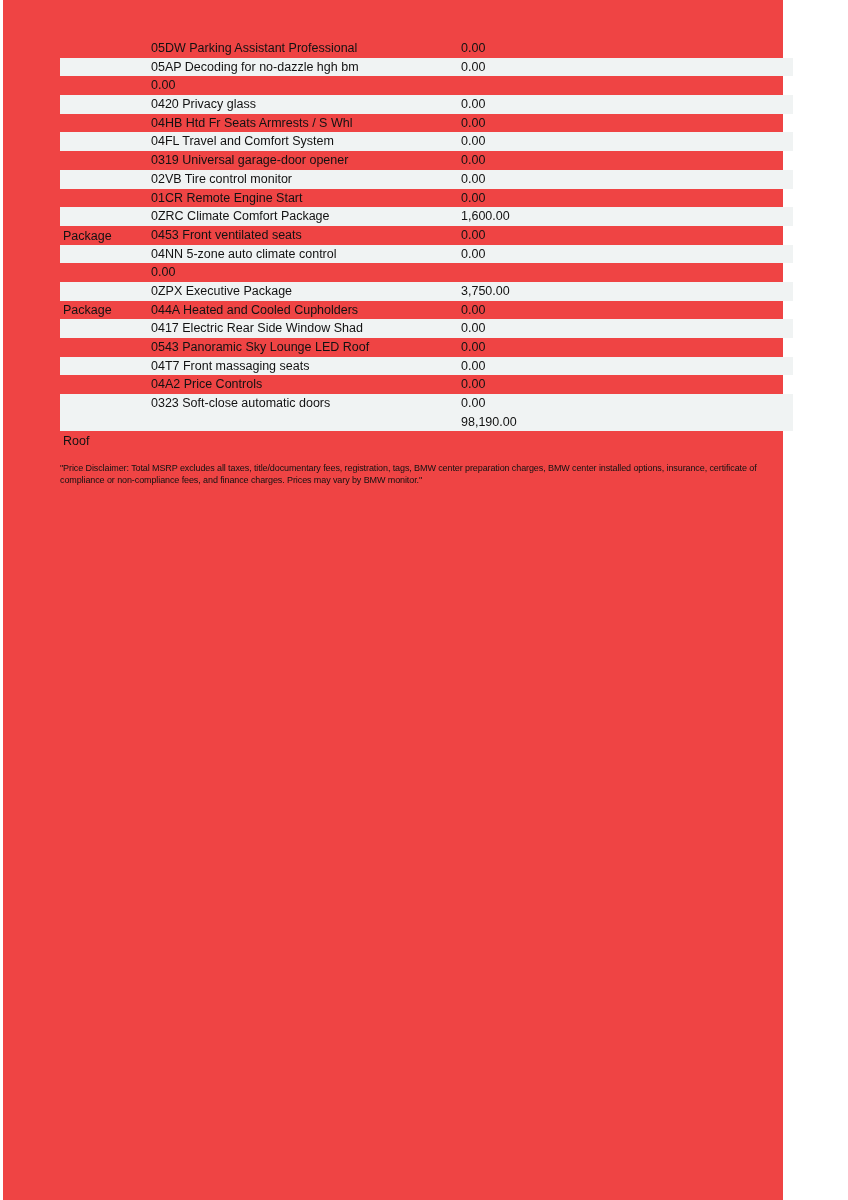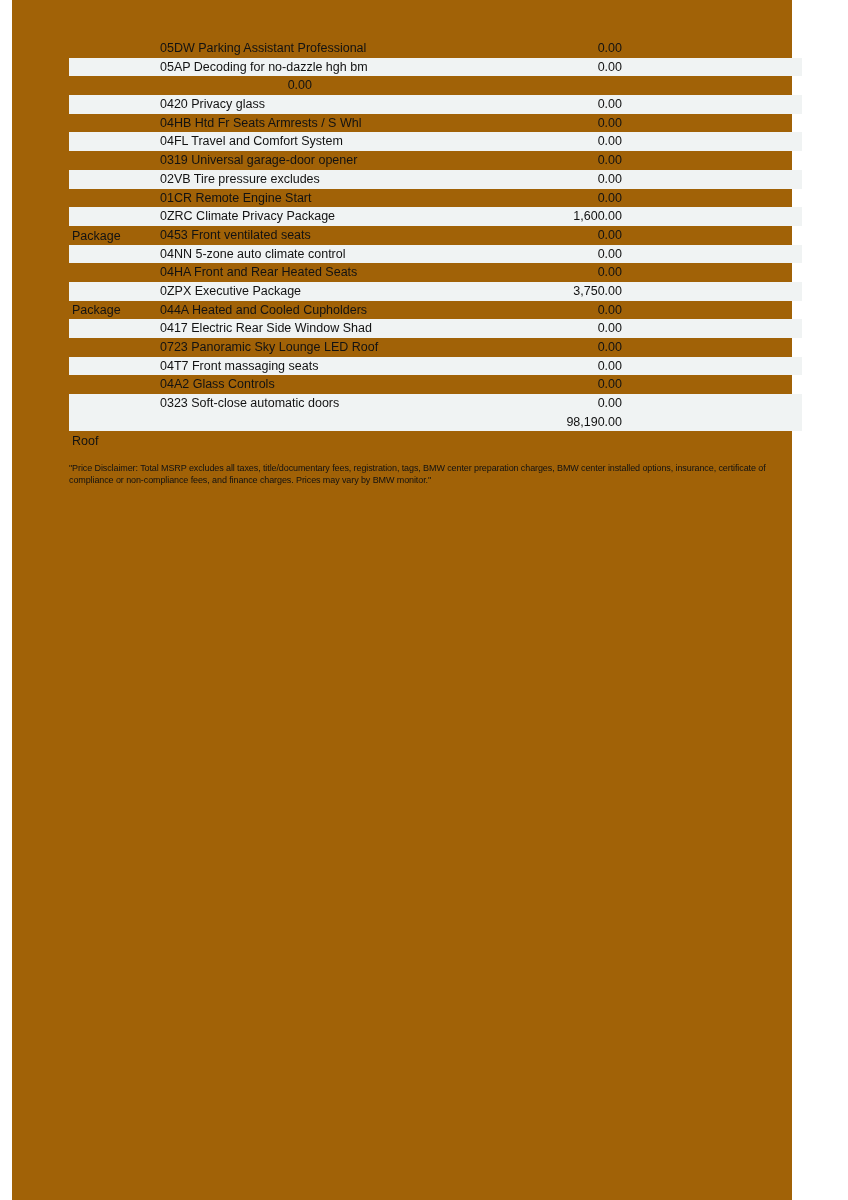--- a/index.html
+++ b/index.html
@@ -10,25 +10,25 @@
     width: 848px;
     height: 1200px;
     background: #ffffff;
     font-family: "Liberation Sans", sans-serif;
     color: #121212;
     position: relative;
     overflow: hidden;
   }
   .page {
     position: absolute;
-    left: 12px;
+    left: 3px;
     top: 0;
     width: 780px;
     height: 1200px;
-    background: #a16207;
+    background: #ef4444;
   }
   .options-table {
     position: absolute;
     left: 57px;
     top: 39px;
     width: 733px;
   }
   .row {
     display: flex;
     height: 18.7px;
@@ -49,21 +49,21 @@
     box-sizing: border-box;
     flex: 0 0 auto;
     margin-top: 39px;
   }
   .cell.desc {
     width: 310px;
     flex: 0 0 auto;
   }
   .cell.price {
     width: 152px;
-    text-align: right;
+    text-align: left;
     flex: 0 0 auto;
   }
   .cell.spacer {
     flex: 1 1 auto;
   }
   .disclaimer {
     position: absolute;
     left: 57px;
     top: 463px;
     width: 740px;
@@ -114,51 +114,50 @@
         <div class="cell spacer"></div>
       </div>
       <div class="row">
         <div class="cell type"></div>
         <div class="cell desc">0319 Universal garage-door opener</div>
         <div class="cell price">0.00</div>
         <div class="cell spacer"></div>
       </div>
       <div class="row striped">
         <div class="cell type"></div>
-        <div class="cell desc">02VB Tire pressure excludes</div>
+        <div class="cell desc">02VB Tire control monitor</div>
         <div class="cell price">0.00</div>
         <div class="cell spacer"></div>
       </div>
       <div class="row">
         <div class="cell type"></div>
         <div class="cell desc">01CR Remote Engine Start</div>
         <div class="cell price">0.00</div>
         <div class="cell spacer"></div>
       </div>
       <div class="row striped">
         <div class="cell type">Package</div>
-        <div class="cell desc">0ZRC Climate Privacy Package</div>
+        <div class="cell desc">0ZRC Climate Comfort Package</div>
         <div class="cell price">1,600.00</div>
         <div class="cell spacer"></div>
       </div>
       <div class="row">
         <div class="cell type"></div>
         <div class="cell desc">0453 Front ventilated seats</div>
         <div class="cell price">0.00</div>
         <div class="cell spacer"></div>
       </div>
       <div class="row striped">
         <div class="cell type"></div>
         <div class="cell desc">04NN 5-zone auto climate control</div>
         <div class="cell price">0.00</div>
         <div class="cell spacer"></div>
       </div>
       <div class="row">
         <div class="cell type"></div>
-        <div class="cell desc">04HA Front and Rear Heated Seats</div>
         <div class="cell price">0.00</div>
         <div class="cell spacer"></div>
       </div>
       <div class="row striped">
         <div class="cell type">Package</div>
         <div class="cell desc">0ZPX Executive Package</div>
         <div class="cell price">3,750.00</div>
         <div class="cell spacer"></div>
       </div>
       <div class="row">
@@ -168,33 +167,33 @@
         <div class="cell spacer"></div>
       </div>
       <div class="row striped">
         <div class="cell type"></div>
         <div class="cell desc">0417 Electric Rear Side Window Shad</div>
         <div class="cell price">0.00</div>
         <div class="cell spacer"></div>
       </div>
       <div class="row">
         <div class="cell type"></div>
-        <div class="cell desc">0723 Panoramic Sky Lounge LED Roof</div>
+        <div class="cell desc">0543 Panoramic Sky Lounge LED Roof</div>
         <div class="cell price">0.00</div>
         <div class="cell spacer"></div>
       </div>
       <div class="row striped">
         <div class="cell type"></div>
         <div class="cell desc">04T7 Front massaging seats</div>
         <div class="cell price">0.00</div>
         <div class="cell spacer"></div>
       </div>
       <div class="row">
         <div class="cell type"></div>
-        <div class="cell desc">04A2 Glass Controls</div>
+        <div class="cell desc">04A2 Price Controls</div>
         <div class="cell price">0.00</div>
         <div class="cell spacer"></div>
       </div>
       <div class="row striped">
         <div class="cell type"></div>
         <div class="cell desc">0323 Soft-close automatic doors</div>
         <div class="cell price">0.00</div>
         <div class="cell spacer"></div>
       </div>
       <div class="row striped">

